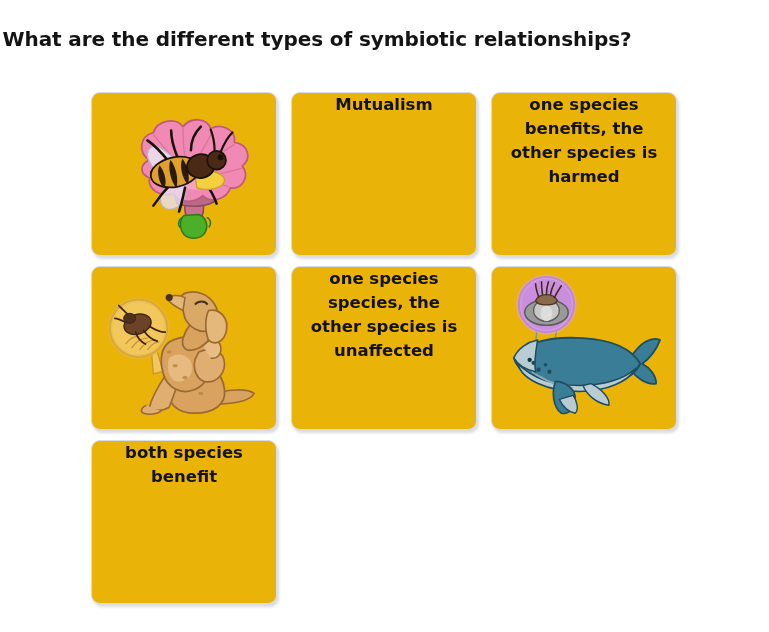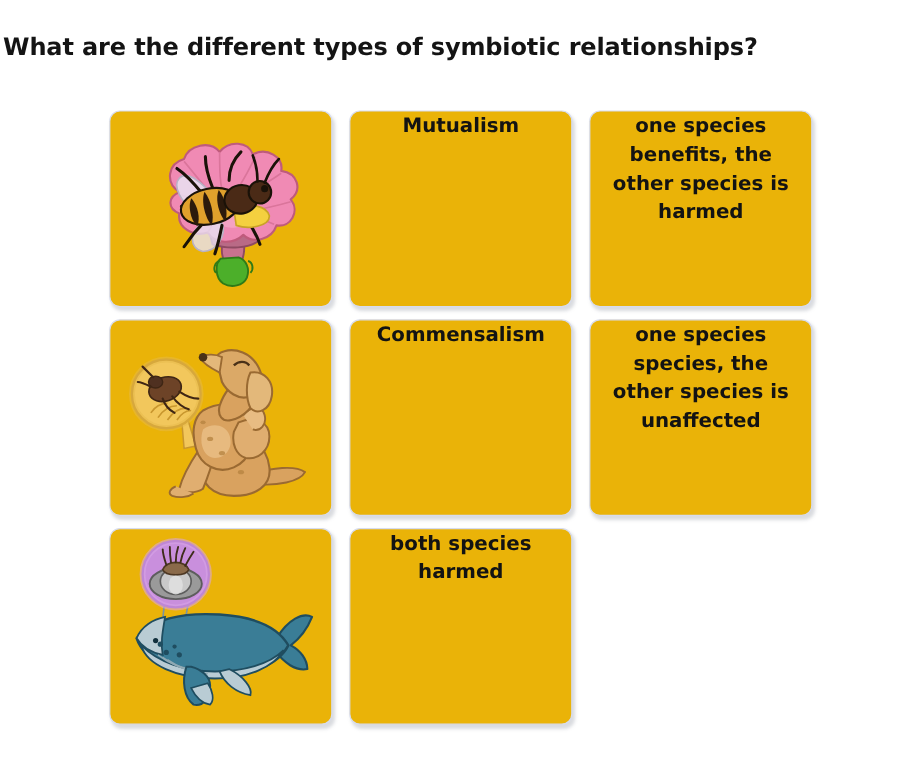--- a/index.html
+++ b/index.html
@@ -225,23 +225,20 @@
             <path d="M52 64 C56 70 62 74 66 75"></path>
             <path d="M58 60 C64 64 70 66 74 66"></path>
             <path d="M34 56 C30 54 26 52 23 52"></path>
             <path d="M36 48 C32 44 29 41 27 39"></path>
           </g>
         </g>
       </svg>
     </div>
   </div>
 
-  <div class="card">
-    <div class="card-text">Commensalism</div>
-  </div>
 
   <div class="card">
     <div class="card-text">one species species, the other species is unaffected</div>
   </div>
 
   <div class="card">
     <div class="card-image">
       <svg viewBox="0 0 186 164" xmlns="http://www.w3.org/2000/svg">
         <g>
 
@@ -298,16 +295,16 @@
             <path d="M63 31 C66 25 68 22 70 19"></path>
           </g>
           <ellipse cx="55" cy="47" rx="6" ry="8" fill="#e2e2e2" opacity="0.8"></ellipse>
         </g>
       </svg>
     </div>
   </div>
 
 
   <div class="card">
-    <div class="card-text">both species harmed</div>
+    <div class="card-text">both species benefit</div>
   </div>
 
 </div>
 
 </body></html>

